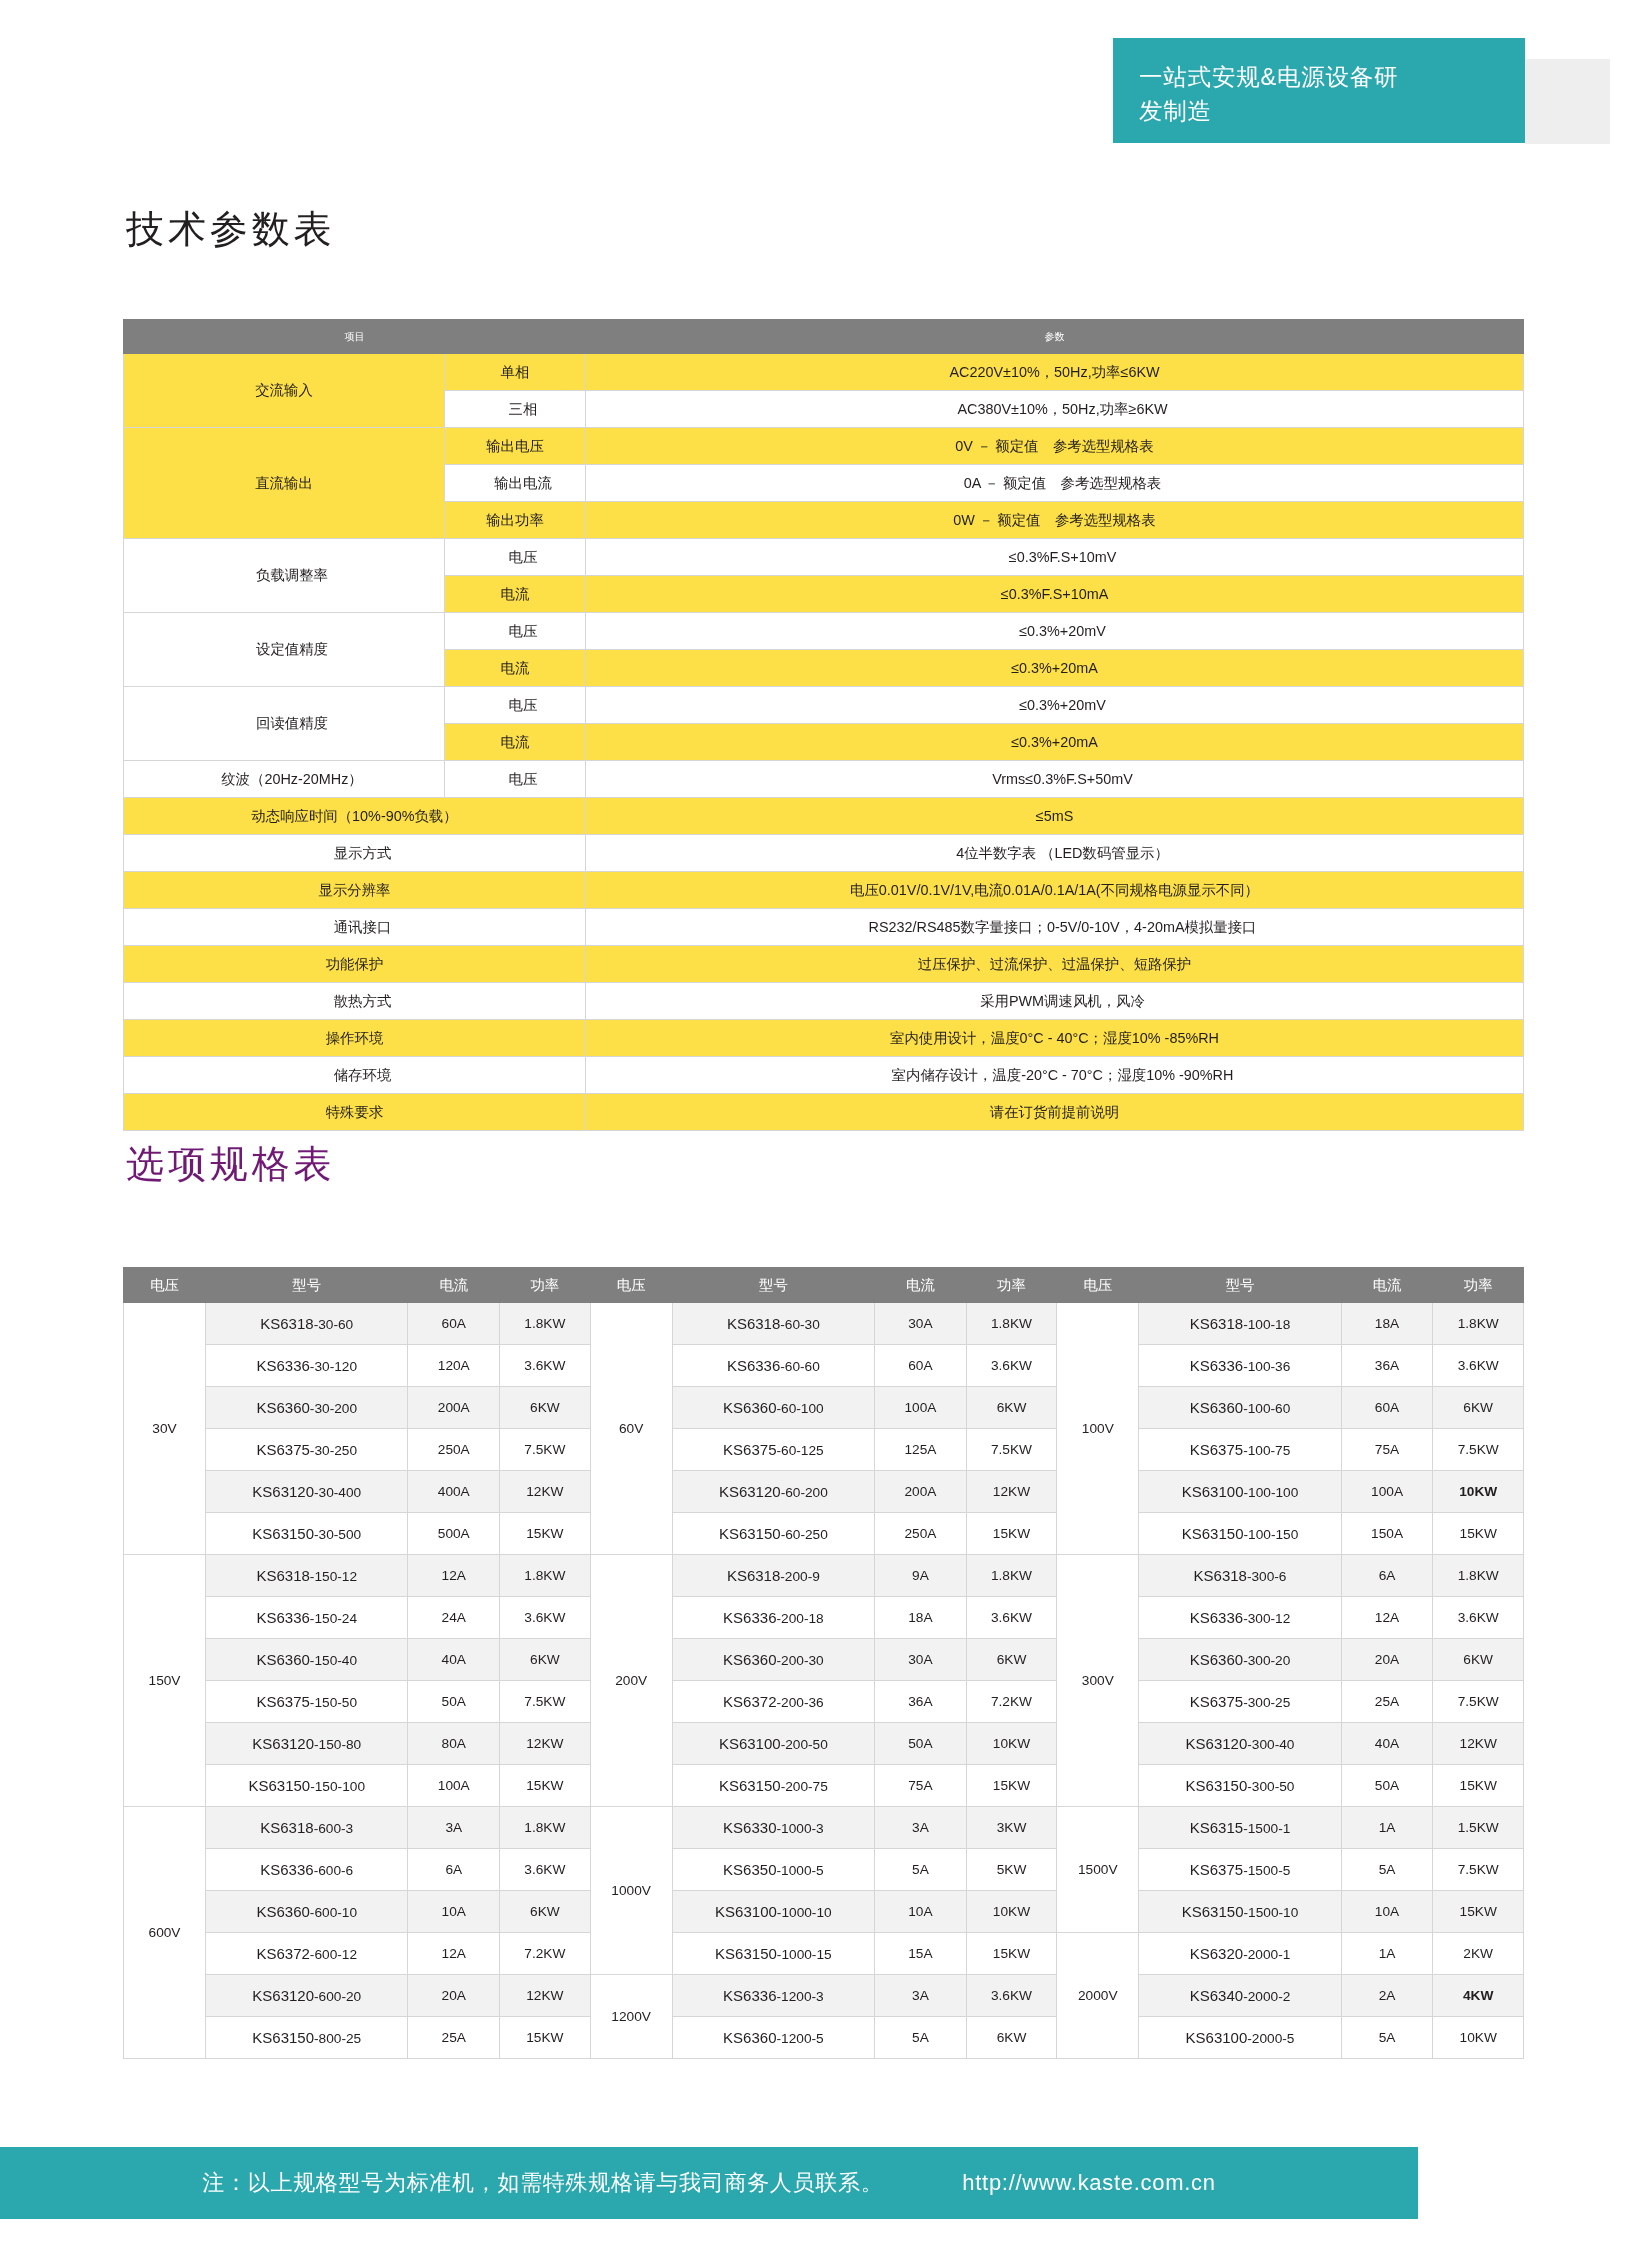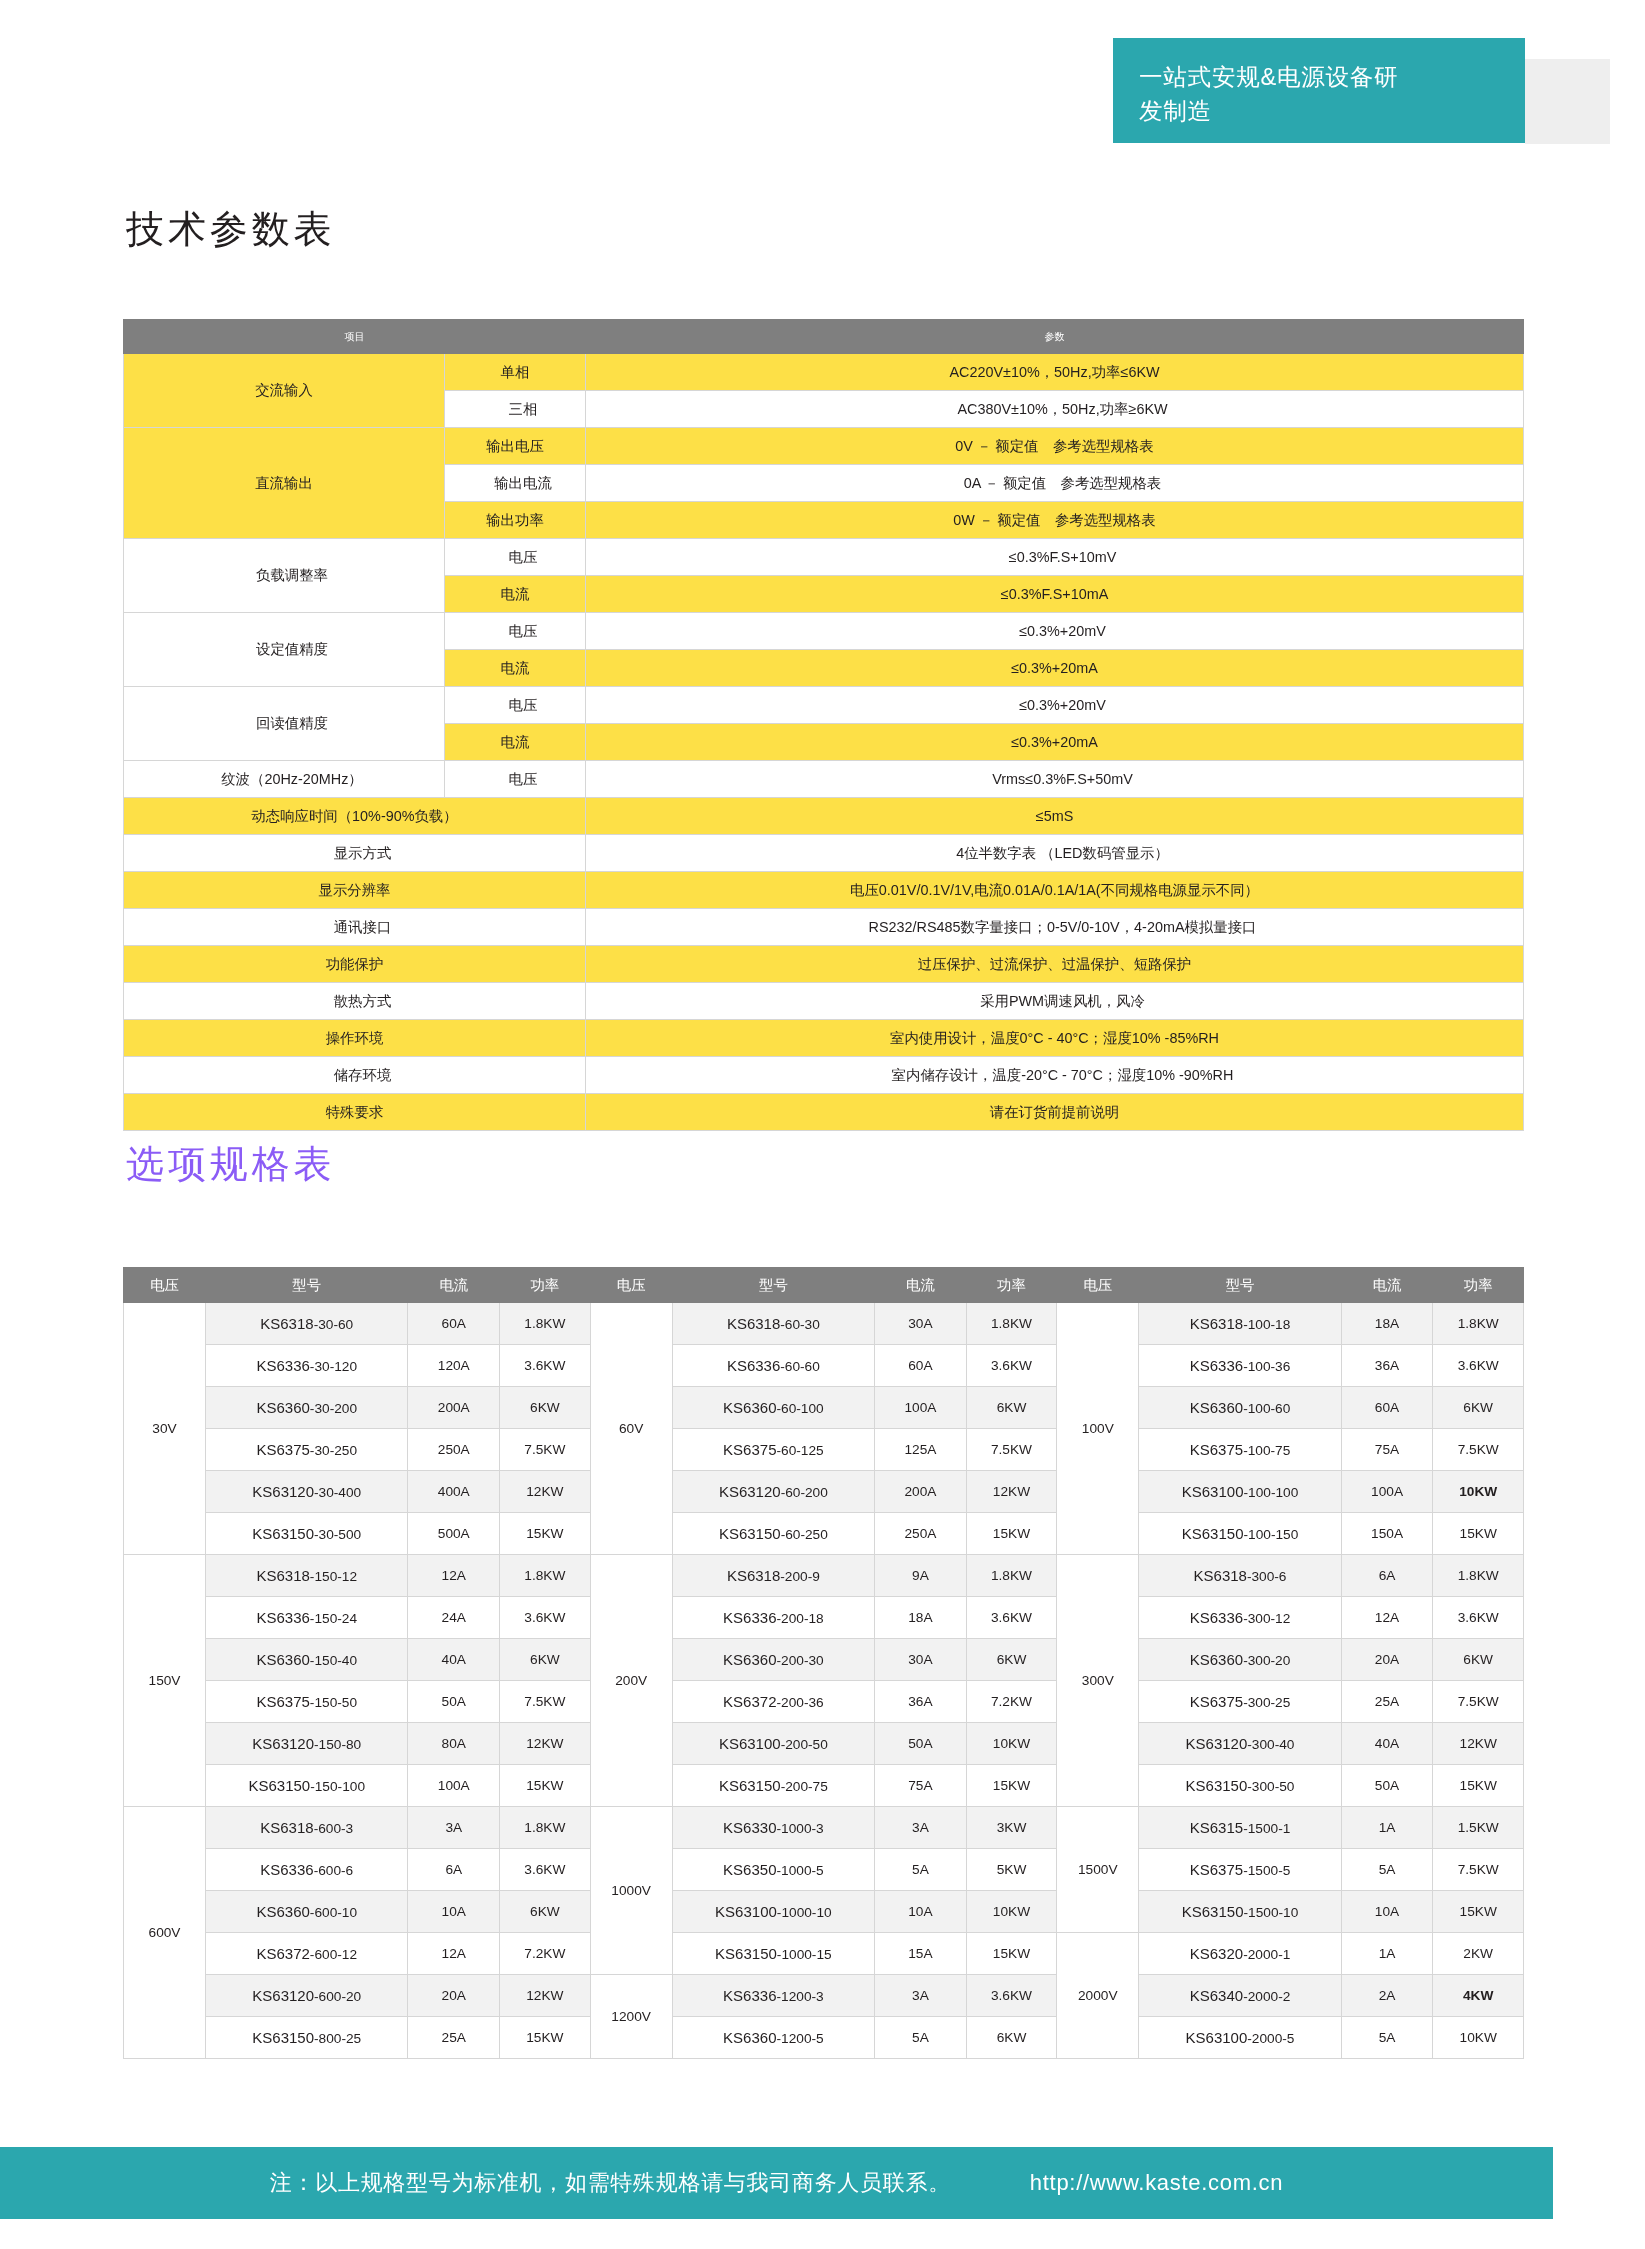--- a/index.html
+++ b/index.html
@@ -67,21 +67,21 @@
     letter-spacing: 3.9px;
     color: #231f20;
   }
   .title-sub2 {
     position: absolute;
     top: 1139px;
     left: 126px;
     font-size: 38px;
     font-weight: 400;
     letter-spacing: 3.9px;
-    color: #8b5cf6;
+    color: #701a75;
   }
 
   
   .spec-wrap {
     position: absolute;
     top: 319px;
     left: 123px;
     width: 1401px;
   }
   table.spec {
@@ -151,21 +151,21 @@
   .shade2 { background: #f2f2f2; }
   .model-code { font-weight: normal; font-size: 15px; }
   .model-suffix { font-weight: normal; font-size: 13.7px; }
   .bold-cell { font-weight: bold; }
 
   
   .footer {
     position: absolute;
     left: 0;
     top: 2147px;
-    width: 1553px;
+    width: 1418px;
     height: 72px;
     background: #2ba7ae;
     color: #ffffff;
     display: flex;
     align-items: center;
     justify-content: center;
     gap: 39px;
     font-size: 22px;
     letter-spacing: 0.7px;
   }

